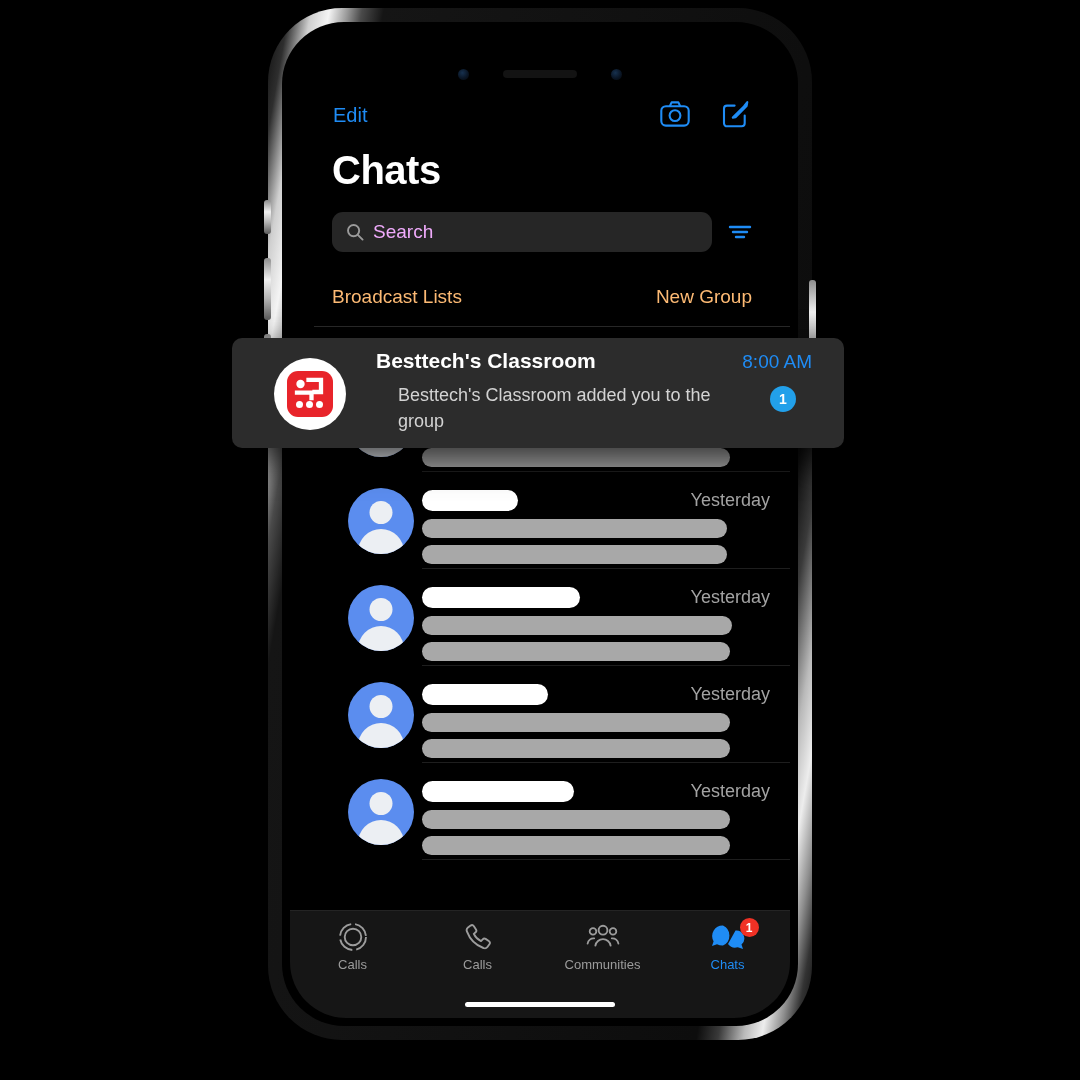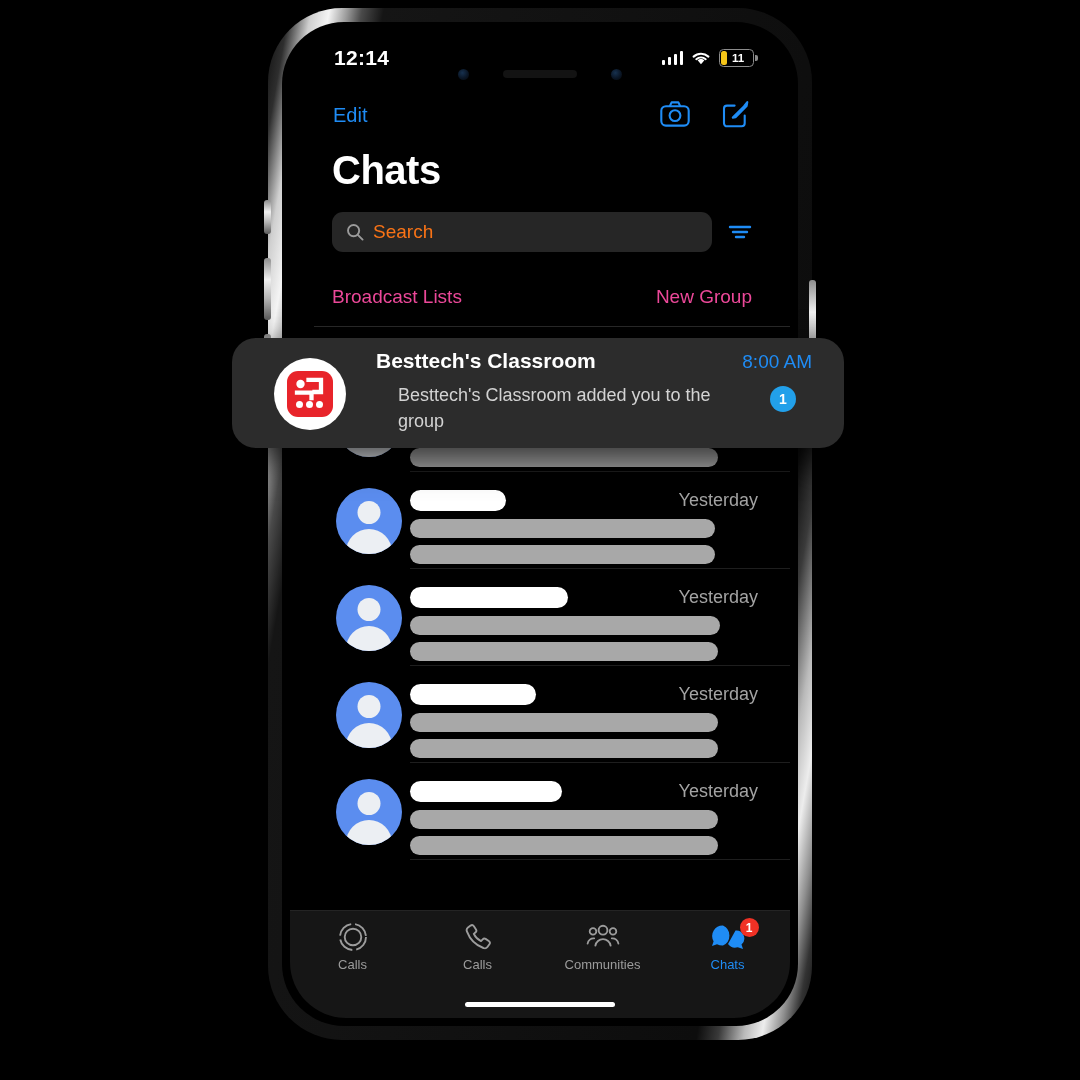--- a/index.html
+++ b/index.html
@@ -59,34 +59,34 @@
 
   
   #nav-bar{position:absolute;top:62px;left:0;width:500px;height:52px;}
   #edit-button{position:absolute;left:43px;top:12px;color:#1f8cf5;font-size:20px;}
   #nav-actions{position:absolute;right:40px;top:8px;display:flex;gap:32px;align-items:center;}
   #page-title{position:absolute;left:42px;top:118px;color:#fff;font-size:40px;font-weight:bold;letter-spacing:-.5px;}
 
   
   #search-row{position:absolute;left:42px;top:182px;width:420px;display:flex;align-items:center;gap:16px;}
   #search-field{flex:1;height:40px;background:#262626;border-radius:11px;display:flex;align-items:center;padding:0 14px;gap:9px;}
-  #search-placeholder{color:#f97316;font-size:19px;}
+  #search-placeholder{color:#f0abfc;font-size:19px;}
 
   
   #links-row{position:absolute;left:42px;top:256px;width:420px;display:flex;justify-content:space-between;}
-  .blue-link{color:#ec4899;font-size:19px;}
+  .blue-link{color:#fdba74;font-size:19px;}
   #links-divider{position:absolute;left:24px;top:296px;width:476px;height:1px;background:#2a2a2a;}
 
   
   #archived-row{position:absolute;left:0;top:300px;width:500px;height:44px;display:flex;align-items:center;}
   #archived-label{color:#e8e8e8;font-size:20px;margin-left:48px;}
   #archived-divider{position:absolute;left:24px;top:344px;width:476px;height:1px;background:#222;}
 
   
-  #chat-list{position:absolute;left:4px;top:345px;width:500px;}
+  #chat-list{position:absolute;left:16px;top:345px;width:500px;}
   .chat-row{position:relative;height:97px;}
   .chat-avatar{position:absolute;left:42px;top:16px;width:66px;height:66px;border-radius:50%;background:#5b8def;overflow:hidden;}
   .chat-avatar .av-head{position:absolute;left:50%;transform:translateX(-50%);top:13px;width:23px;height:23px;border-radius:50%;background:#eceff3;}
   .chat-avatar .av-body{position:absolute;left:50%;transform:translateX(-50%);top:41px;width:46px;height:38px;border-radius:23px 23px 0 0;background:#eceff3;}
   .redact-name{position:absolute;left:116px;top:18px;height:21px;border-radius:11px;background:#fff;}
   .redact-l1{position:absolute;left:116px;top:47px;height:19px;border-radius:10px;background:#a8a8a8;}
   .redact-l2{position:absolute;left:116px;top:73px;height:19px;border-radius:10px;background:#a8a8a8;}
   .chat-time{position:absolute;right:36px;top:18px;color:#a3a3a3;font-size:18px;}
   .chat-divider{position:absolute;left:116px;bottom:0;width:384px;height:1px;background:#1e1e1e;}
 
@@ -95,21 +95,21 @@
   .tab{flex:1;display:flex;flex-direction:column;align-items:center;gap:5px;position:relative;}
   .tab-label{font-size:13px;color:#9c9c9c;}
   .tab.active .tab-label{color:#1f8cf5;}
   .tab-icon{height:30px;display:flex;align-items:center;justify-content:center;position:relative;}
   .tab-badge{position:absolute;top:-4px;right:-14px;min-width:19px;height:19px;border-radius:10px;background:#f03125;color:#fff;font-size:12px;font-weight:bold;display:flex;align-items:center;justify-content:center;padding:0 4px;box-sizing:border-box;}
   #home-indicator{position:absolute;left:50%;transform:translateX(-50%);bottom:11px;width:150px;height:5px;border-radius:3px;background:#fff;z-index:26;}
 
   
   #notification-card{
     position:absolute;left:232px;top:338px;width:612px;height:110px;
-    background:#2c2c2c;border-radius:24px;z-index:60;
+    background:#2c2c2c;border-radius:10px;z-index:60;
     box-shadow:0 12px 34px rgba(0,0,0,.72);
   }
   #notif-avatar{position:absolute;left:42px;top:20px;width:72px;height:72px;border-radius:50%;background:#fff;display:flex;align-items:center;justify-content:center;}
   #notif-logo{width:46px;height:46px;background:#e8242a;border-radius:11px;position:relative;}
   #notif-title{position:absolute;left:144px;top:11px;color:#fff;font-size:21px;font-weight:bold;}
   #notif-body{position:absolute;left:144px;top:44px;width:345px;color:#d3d3d3;font-size:18px;line-height:1.45;margin-left:22px;}
   #notif-time{position:absolute;right:32px;top:13px;color:#1f8cf5;font-size:19px;}
   #notif-badge{position:absolute;right:48px;top:48px;width:26px;height:26px;border-radius:13px;background:#22a0ea;color:#fff;font-size:14px;font-weight:bold;display:flex;align-items:center;justify-content:center;}
 </style>
 </head>
@@ -124,40 +124,20 @@
 <div class="side-btn" id="btn-power"></div>
 
 <div id="phone-screen">
 
   <div id="notch">
     <div id="notch-speaker"></div>
     <div class="notch-cam" id="notch-cam-l"></div>
     <div class="notch-cam" id="notch-cam-r"></div>
   </div>
 
-  <div id="status-bar">
-    <div id="status-time">12:14</div>
-    <div id="status-right">
-      <span class="sig-bars">
-          <i></i>
-          <i></i>
-          <i></i>
-          <i></i>
-        </span>
-      <svg width="20" height="15" viewBox="0 0 20 15">
-        <path d="M10 13.2 L6.6 9.3 A5 5 0 0 1 13.4 9.3 Z" fill="#fff"></path>
-        <path d="M2.6 5.6 A11 11 0 0 1 17.4 5.6" stroke="#fff" stroke-width="2.1" fill="none" stroke-linecap="round"></path>
-        <path d="M5.3 8.2 A7.4 7.4 0 0 1 14.7 8.2" stroke="#fff" stroke-width="2" fill="none" stroke-linecap="round"></path>
-      </svg>
-      <span id="battery">
-        <span id="battery-fill"></span>
-        <span id="battery-text">11</span>
-      </span>
-    </div>
-  </div>
 
   <div id="nav-bar">
     <div id="edit-button">Edit</div>
     <div id="nav-actions">
       <svg width="30" height="26" viewBox="0 0 30 26">
         <rect x="1.3" y="5.2" width="27.4" height="19.4" rx="4.6" stroke="#1f8cf5" stroke-width="2.1" fill="none"></rect>
         <path d="M9.8 5.2 L11.6 1.4 H18.4 L20.2 5.2" stroke="#1f8cf5" stroke-width="2.1" fill="none" stroke-linejoin="round"></path>
         <circle cx="15" cy="14.6" r="5.4" stroke="#1f8cf5" stroke-width="2.1" fill="none"></circle>
       </svg>
       <svg width="28" height="28" viewBox="0 0 28 28">

